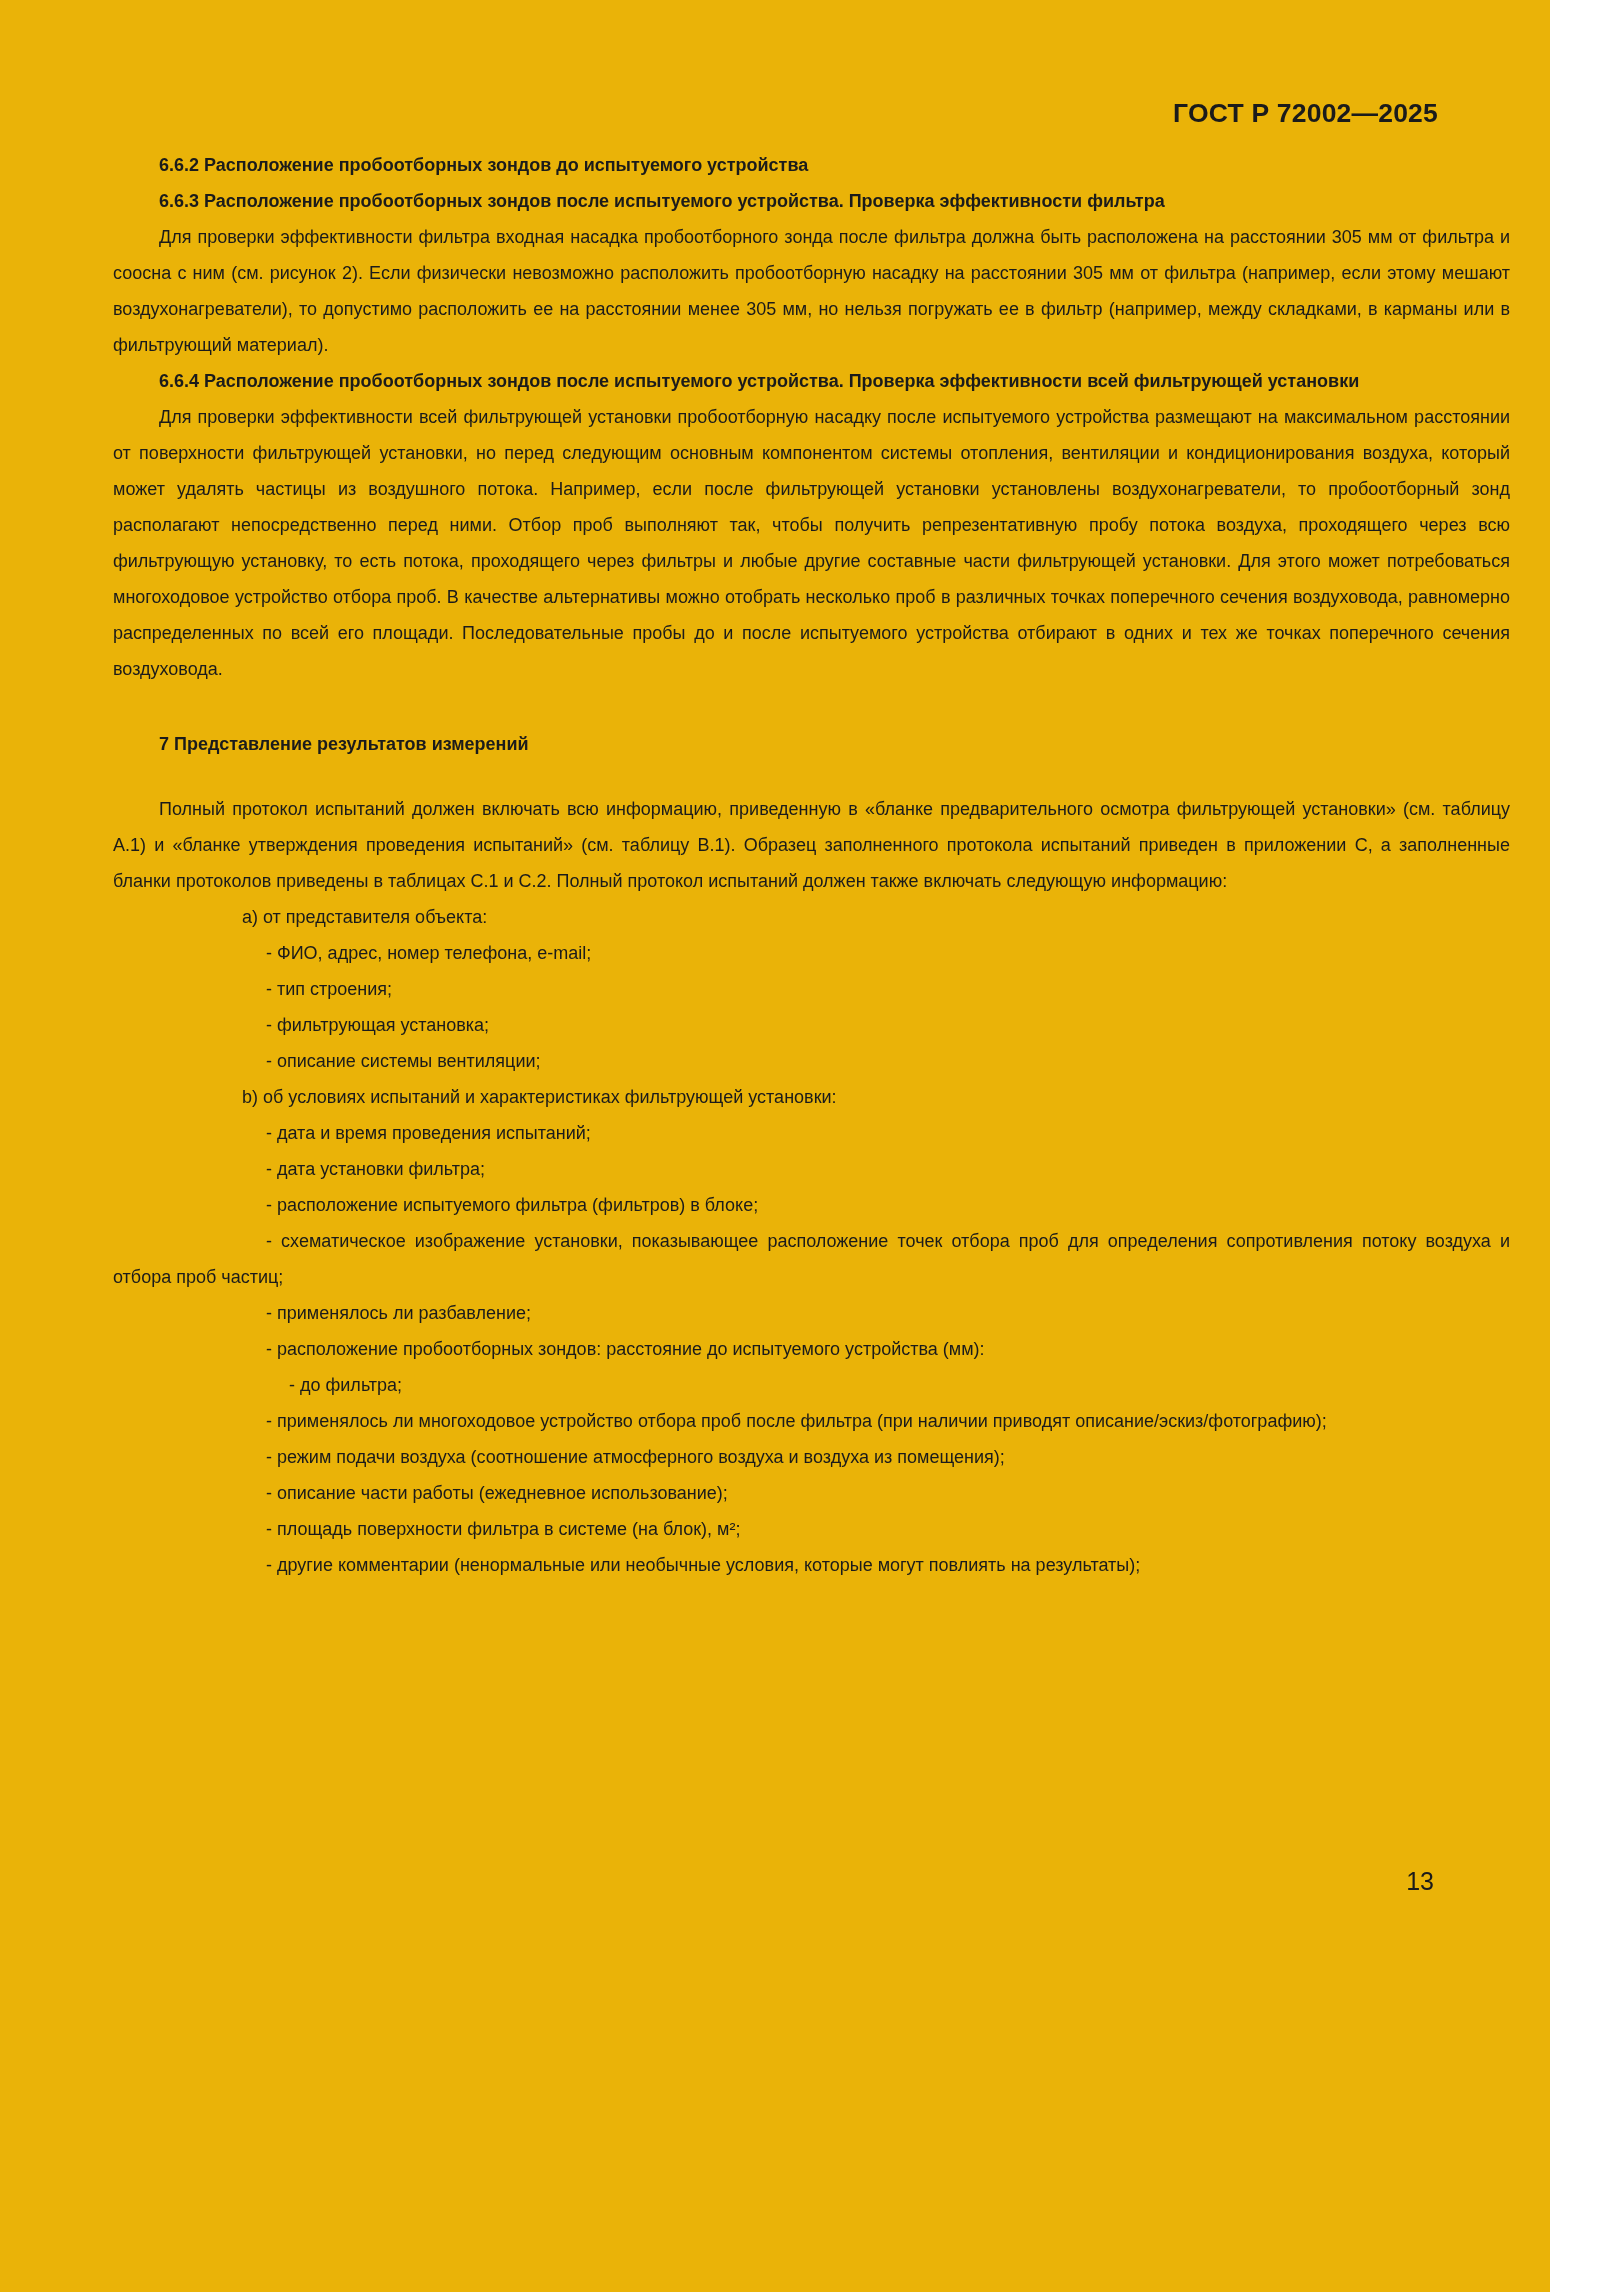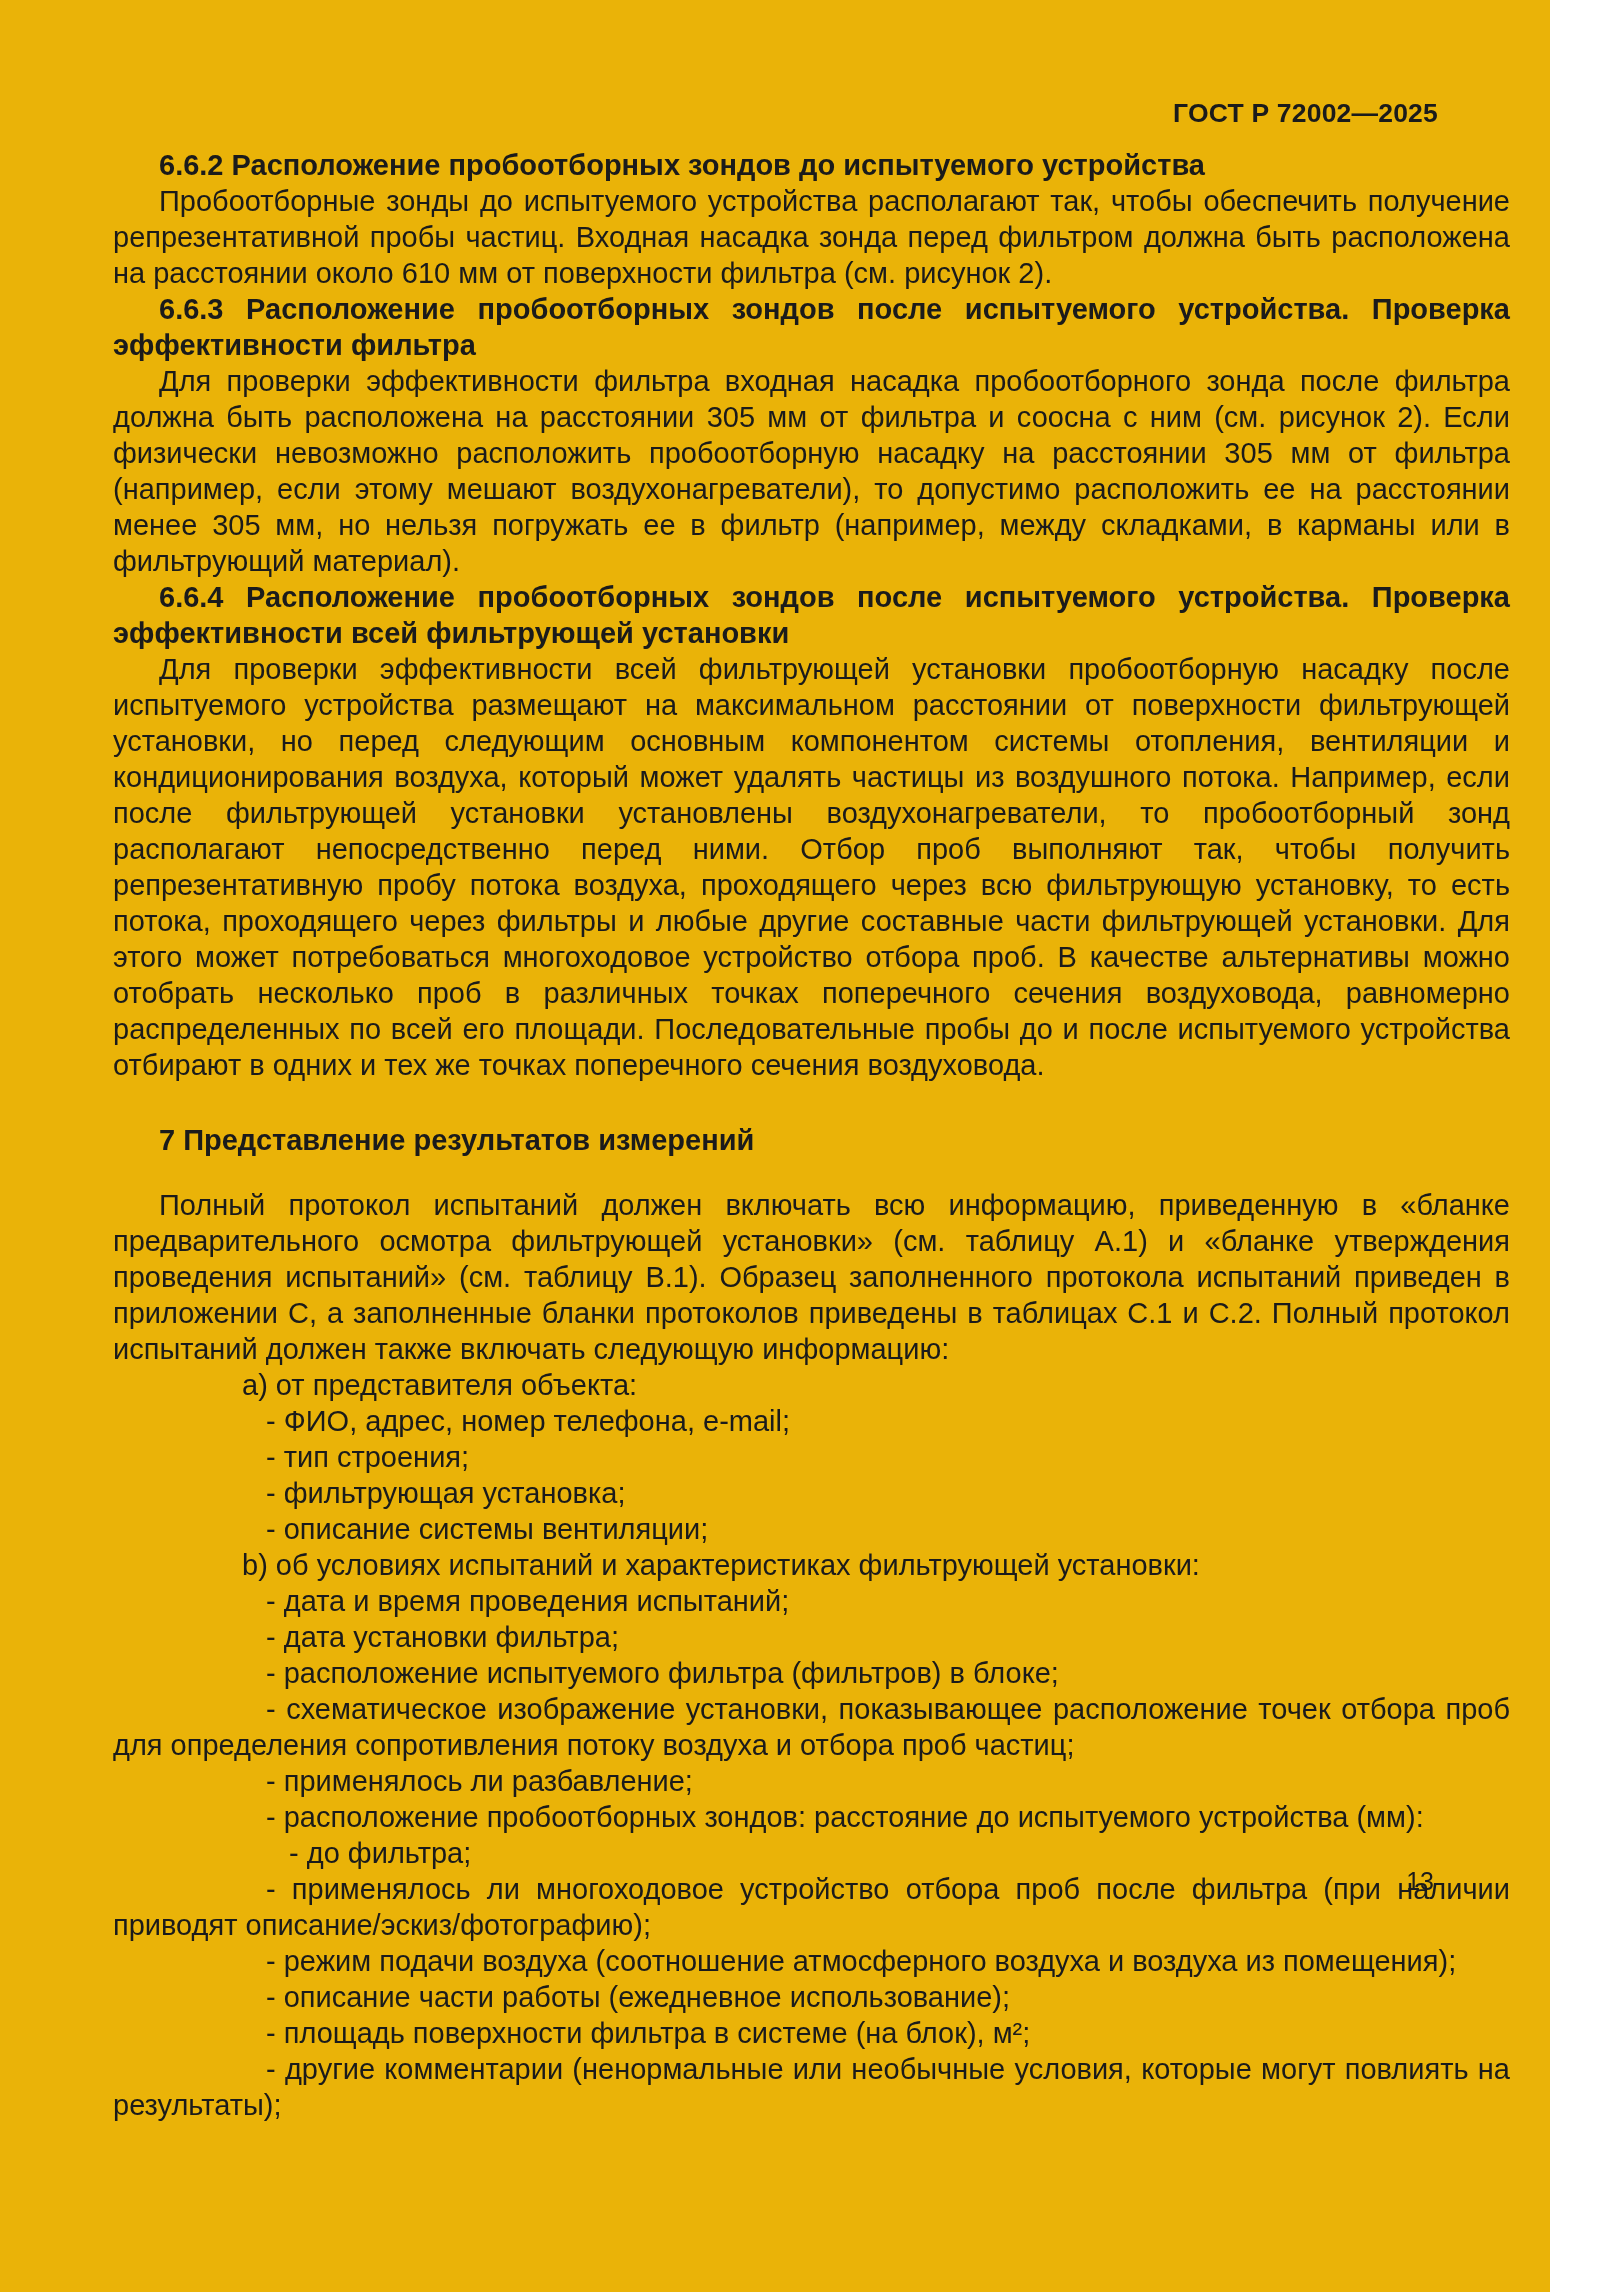--- a/index.html
+++ b/index.html
@@ -22,21 +22,21 @@
     font-weight: bold;
     letter-spacing: 0.2px;
   }
   .content {
     position: absolute;
     top: 147px;
     left: 113px;
     width: 1397px;
   }
   .content p {
-    font-size: 29px;
+    font-size: 18px;
     line-height: 36px;
     text-align: justify;
   }
   .bold { font-weight: bold; }
   .indent { text-indent: 46px; }
   .h-main {
     font-size: 32px;
     font-weight: bold;
     line-height: 41px;
     text-align: left;
@@ -57,21 +57,20 @@
 </head>
 <body>
 
 <div class="page">
 
   <div class="doc-code">ГОСТ Р 72002—2025</div>
 
   <div class="content">
 
     <p class="bold indent">6.6.2 Расположение пробоотборных зондов до испытуемого устройства</p>
-    <p class="indent">Пробоотборные зонды до испытуемого устройства располагают так, чтобы обеспечить получение репрезентативной пробы частиц. Входная насадка зонда перед фильтром должна быть расположена на расстоянии около 610 мм от поверхности фильтра (см. рисунок 2).</p>
 
     <p class="bold indent">6.6.3 Расположение пробоотборных зондов после испытуемого устройства. Проверка эффективности фильтра</p>
     <p class="indent">Для проверки эффективности фильтра входная насадка пробоотборного зонда после фильтра должна быть расположена на расстоянии 305 мм от фильтра и соосна с ним (см. рисунок 2). Если физически невозможно расположить пробоотборную насадку на расстоянии 305 мм от фильтра (например, если этому мешают воздухонагреватели), то допустимо расположить ее на расстоянии менее 305 мм, но нельзя погружать ее в фильтр (например, между складками, в карманы или в фильтрующий материал).</p>
 
     <p class="bold indent">6.6.4 Расположение пробоотборных зондов после испытуемого устройства. Проверка эффективности всей фильтрующей установки</p>
     <p class="indent">Для проверки эффективности всей фильтрующей установки пробоотборную насадку после испытуемого устройства размещают на максимальном расстоянии от поверхности фильтрующей установки, но перед следующим основным компонентом системы отопления, вентиляции и кондиционирования воздуха, который может удалять частицы из воздушного потока. Например, если после фильтрующей установки установлены воздухонагреватели, то пробоотборный зонд располагают непосредственно перед ними. Отбор проб выполняют так, чтобы получить репрезентативную пробу потока воздуха, проходящего через всю фильтрующую установку, то есть потока, проходящего через фильтры и любые другие составные части фильтрующей установки. Для этого может потребоваться многоходовое устройство отбора проб. В качестве альтернативы можно отобрать несколько проб в различных точках поперечного сечения воздуховода, равномерно распределенных по всей его площади. Последовательные пробы до и после испытуемого устройства отбирают в одних и тех же точках поперечного сечения воздуховода.</p>
 
     <p class="h-main">7 Представление результатов измерений</p>
 
     <p class="indent">Полный протокол испытаний должен включать всю информацию, приведенную в «бланке предварительного осмотра фильтрующей установки» (см. таблицу А.1) и «бланке утверждения проведения испытаний» (см. таблицу В.1). Образец заполненного протокола испытаний приведен в приложении С, а заполненные бланки протоколов приведены в таблицах С.1 и С.2. Полный протокол испытаний должен также включать следующую информацию:</p>

